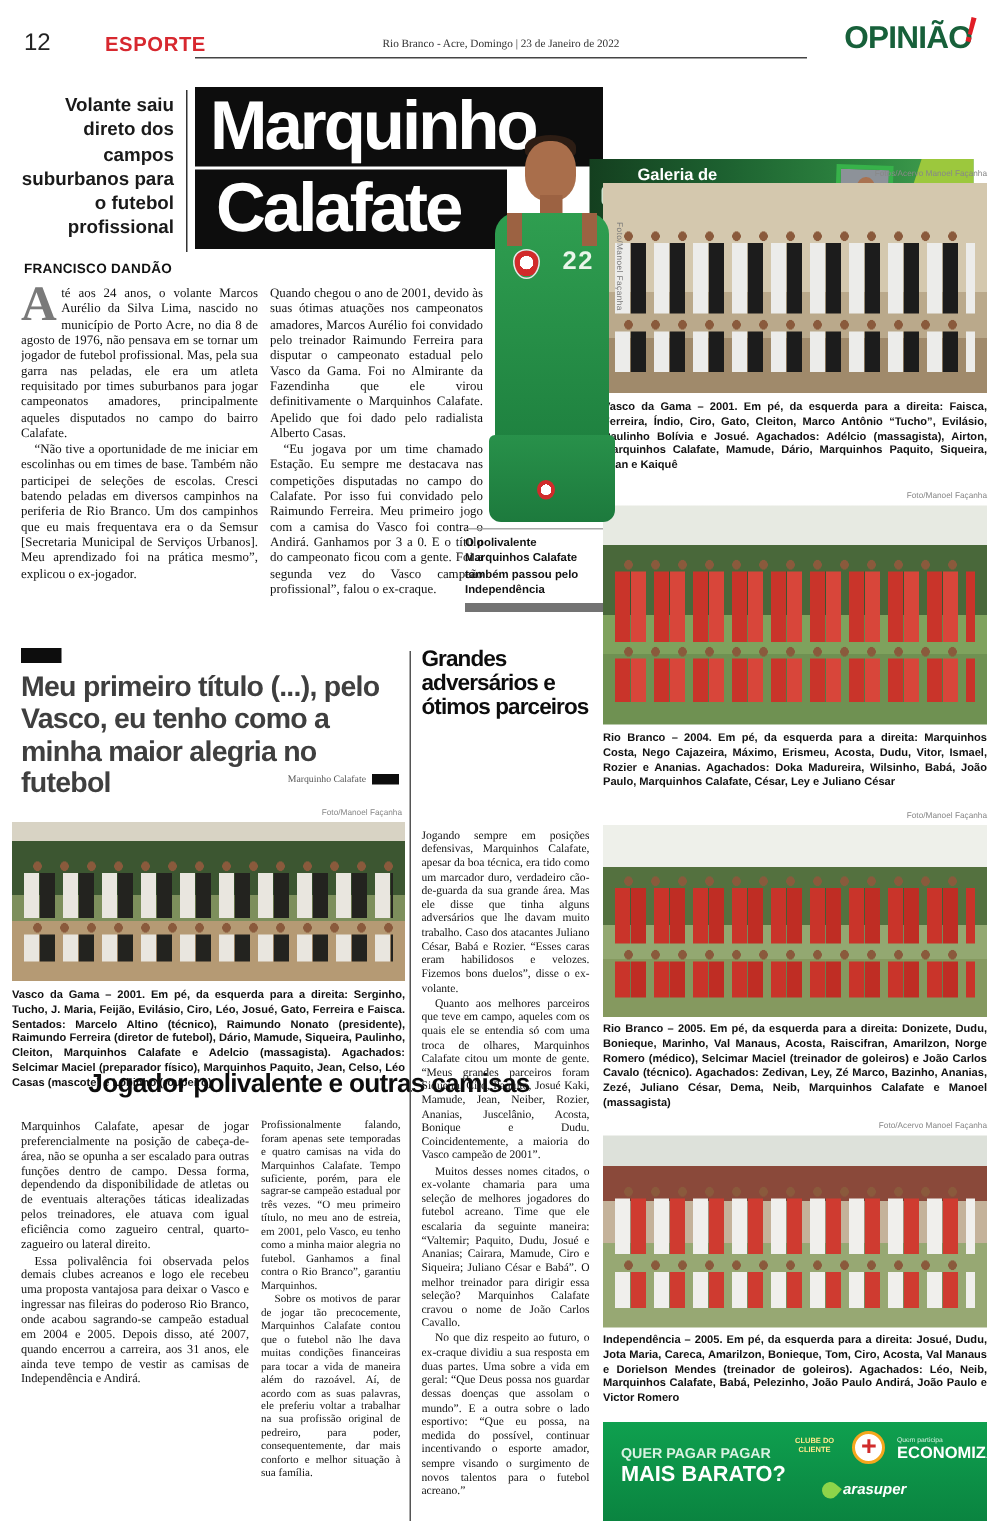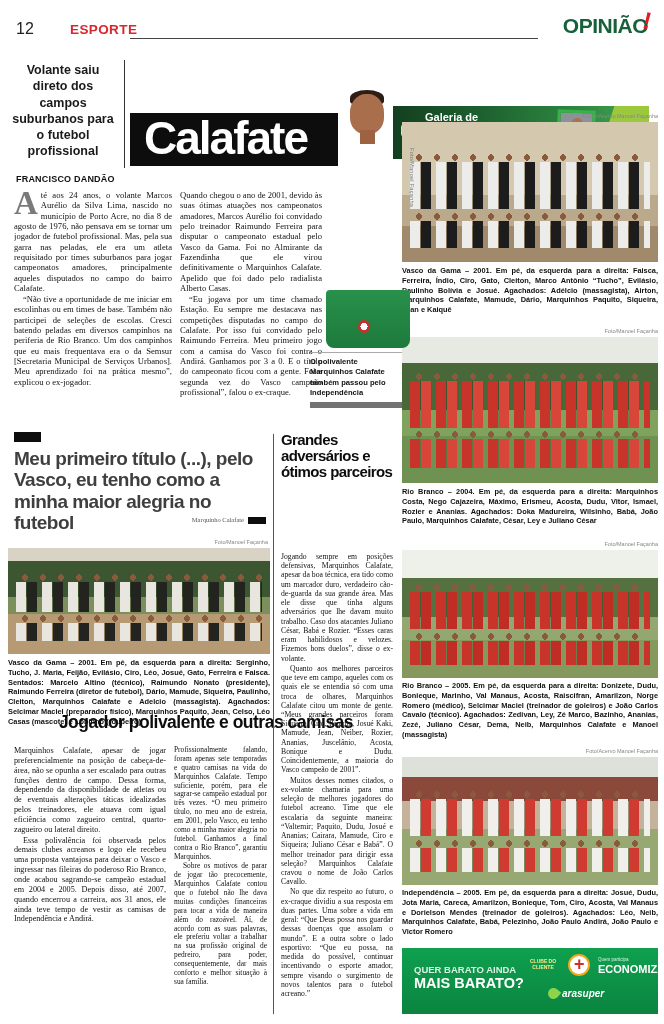--- a/index.html
+++ b/index.html
@@ -8,21 +8,21 @@
 
   
   .pagenum { position:absolute; left:16px; top:20px; font-size:16px; font-weight:normal; color:#222; }
   .section-label { position:absolute; left:70px; top:22px; font-size:13.5px; font-weight:bold; color:#d7282f; letter-spacing:.4px; }
   .dateline { position:absolute; left:130px; top:24px; width:408px; text-align:center; font-family:"Liberation Serif", serif; font-size:7.5px; color:#333; }
   .date-rule { position:absolute; left:130px; top:38px; width:408px; border-top:1px solid #444; }
   .brand-logo { position:absolute; right:16px; top:14px; font-size:21px; font-weight:bold; color:#17603a; letter-spacing:-.5px; }
   .brand-logo .bang { position:absolute; right:-2px; top:-7px; color:#e11d26; font-size:24px; transform:rotate(14deg); font-weight:bold; }
 
   
-  .kicker { position:absolute; left:10px; top:62px; width:106px; text-align:center; font-size:12.5px; font-weight:bold; color:#1a1a1a; line-height:1.3; }
+  .kicker { position:absolute; left:10px; top:62px; width:106px; text-align:right; font-size:12.5px; font-weight:bold; color:#1a1a1a; line-height:1.3; }
   .kicker-rule { position:absolute; left:124px; top:60px; height:108px; border-left:1.5px solid #333; }
   .hl-block { position:absolute; background:#0d0d0d; color:#fff; font-weight:bold; letter-spacing:-2px; }
   .hl1 { left:130px; top:58px; width:272px; height:53px; font-size:46px; line-height:50px; padding-left:10px; }
   .hl2 { left:130px; top:113px; width:208px; height:53px; font-size:46px; line-height:50px; padding-left:14px; }
 
   
   .player { position:absolute; left:324px; top:58px; width:88px; height:290px; z-index:3; }
   .player .head { position:absolute; left:26px; top:36px; width:34px; height:40px; background:#a96e4b; border-radius:46% 46% 42% 42%; }
   .player .hair { position:absolute; left:26px; top:32px; width:34px; height:16px; background:#2d1d14; border-radius:50% 50% 30% 30%; }
   .player .neck { position:absolute; left:36px; top:72px; width:15px; height:14px; background:#9c6242; }
@@ -102,31 +102,39 @@
   .ad .brand { position:absolute; left:160px; top:40px; font-size:10px; font-weight:bold; font-style:italic; }
   .ad .leaf { position:absolute; left:146px; top:40px; width:11px; height:11px; background:#8ed44a; border-radius:70% 0 70% 70%; transform:rotate(40deg); }
 </style>
 </head>
 <body>
 
 <div class="page">
 
   <div class="pagenum">12</div>
   <div class="section-label">ESPORTE</div>
+  <div class="dateline">Rio Branco - Acre, Domingo | 23 de Janeiro de 2022</div>
   <div class="date-rule"></div>
   <div class="brand-logo"><span>OPINIÃO</span><span class="bang">!</span></div>
 
   <div class="kicker">Volante saiu direto dos campos suburbanos para o futebol profissional</div>
   <div class="kicker-rule"></div>
+  <div class="hl-block hl1">Marquinho</div>
   <div class="hl-block hl2">Calafate</div>
 
   <div class="player">
     <div class="hair"></div>
     <div class="head"></div>
     <div class="neck"></div>
+    <div class="jersey">
+      <div class="strap" style="left:8px;"></div>
+      <div class="strap" style="right:8px;"></div>
+      <div class="badge"></div>
+      <div class="num">22</div>
+    </div>
     <div class="shorts"></div>
     <div class="shorts-badge"></div>
     <div class="vcredit">Foto/Manoel Façanha</div>
   </div>
 
   <div class="byline">FRANCISCO DANDÃO</div>
   <div class="body-col col1">
     <p class="first"><span class="dropcap">A</span><span>té aos 24 anos, o volante Marcos Aurélio da Silva Lima, nascido no município de Porto Acre, no dia 8 de agosto de 1976, não pensava em se tornar um jogador de futebol profissional. Mas, pela sua garra nas peladas, ele era um atleta requisitado por times suburbanos para jogar campeonatos amadores, principalmente aqueles disputados no campo do bairro Calafate.</span></p>
     <p>“Não tive a oportunidade de me iniciar em escolinhas ou em times de base. Também não participei de seleções de escolas. Cresci batendo peladas em diversos campinhos na periferia de Rio Branco. Um dos campinhos que eu mais frequentava era o da Semsur [Secretaria Municipal de Serviços Urbanos]. Meu aprendizado foi na prática mesmo”, explicou o ex-jogador.</p>
   </div>
@@ -228,21 +236,21 @@
         <div class="bodies"></div>
       </div>
     <div class="prow" style="top:64%; height:26%;">
         <div class="heads"></div>
         <div class="bodies"></div>
       </div>
   </div>
   <div class="caption cap-g" style="top:888px;">Independência – 2005. Em pé, da esquerda para a direita: Josué, Dudu, Jota Maria, Careca, Amarilzon, Bonieque, Tom, Ciro, Acosta, Val Manaus e Dorielson Mendes (treinador de goleiros). Agachados: Léo, Neib, Marquinhos Calafate, Babá, Pelezinho, João Paulo Andirá, João Paulo e Victor Romero</div>
 
   <div class="ad">
-    <div class="l1">QUER BARATO AINDA</div>
+    <div class="l1">QUER PAGAR PAGAR</div>
     <div class="l2">MAIS BARATO?</div>
     <div class="club"><span>CLUBE DO</span><br><span>CLIENTE</span></div>
     <div class="cross"></div>
     <div class="tag-s">Quem participa</div>
     <div class="tag-b">ECONOMIZA</div>
     <div class="leaf"></div>
     <div class="brand">arasuper</div>
   </div>
 
 </div>

